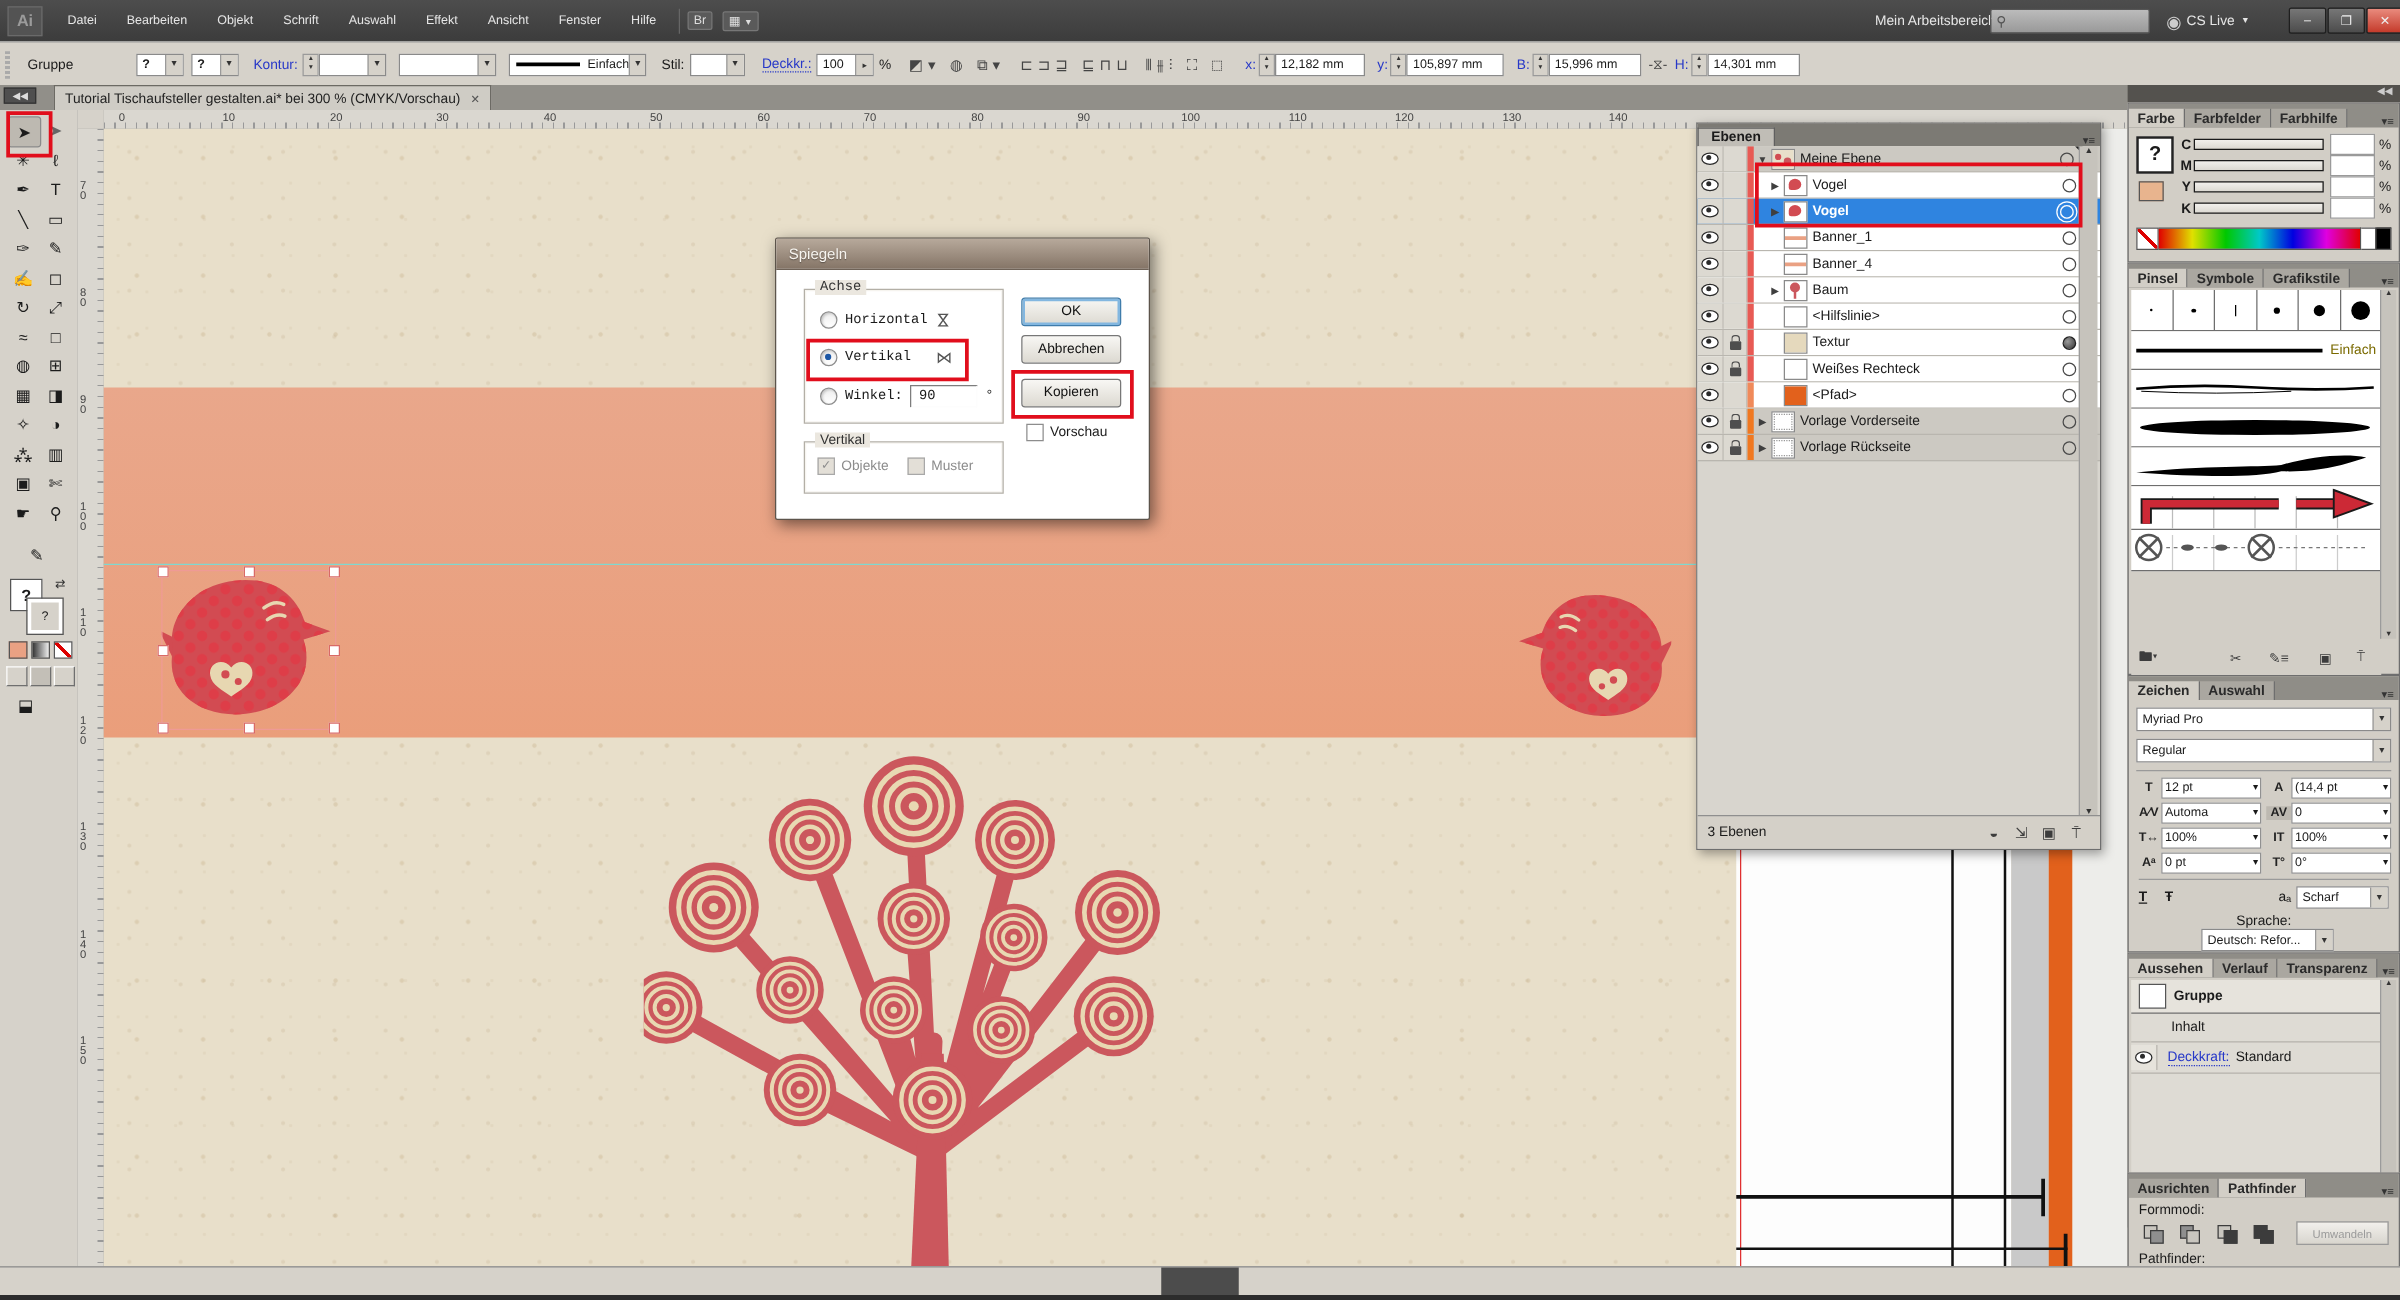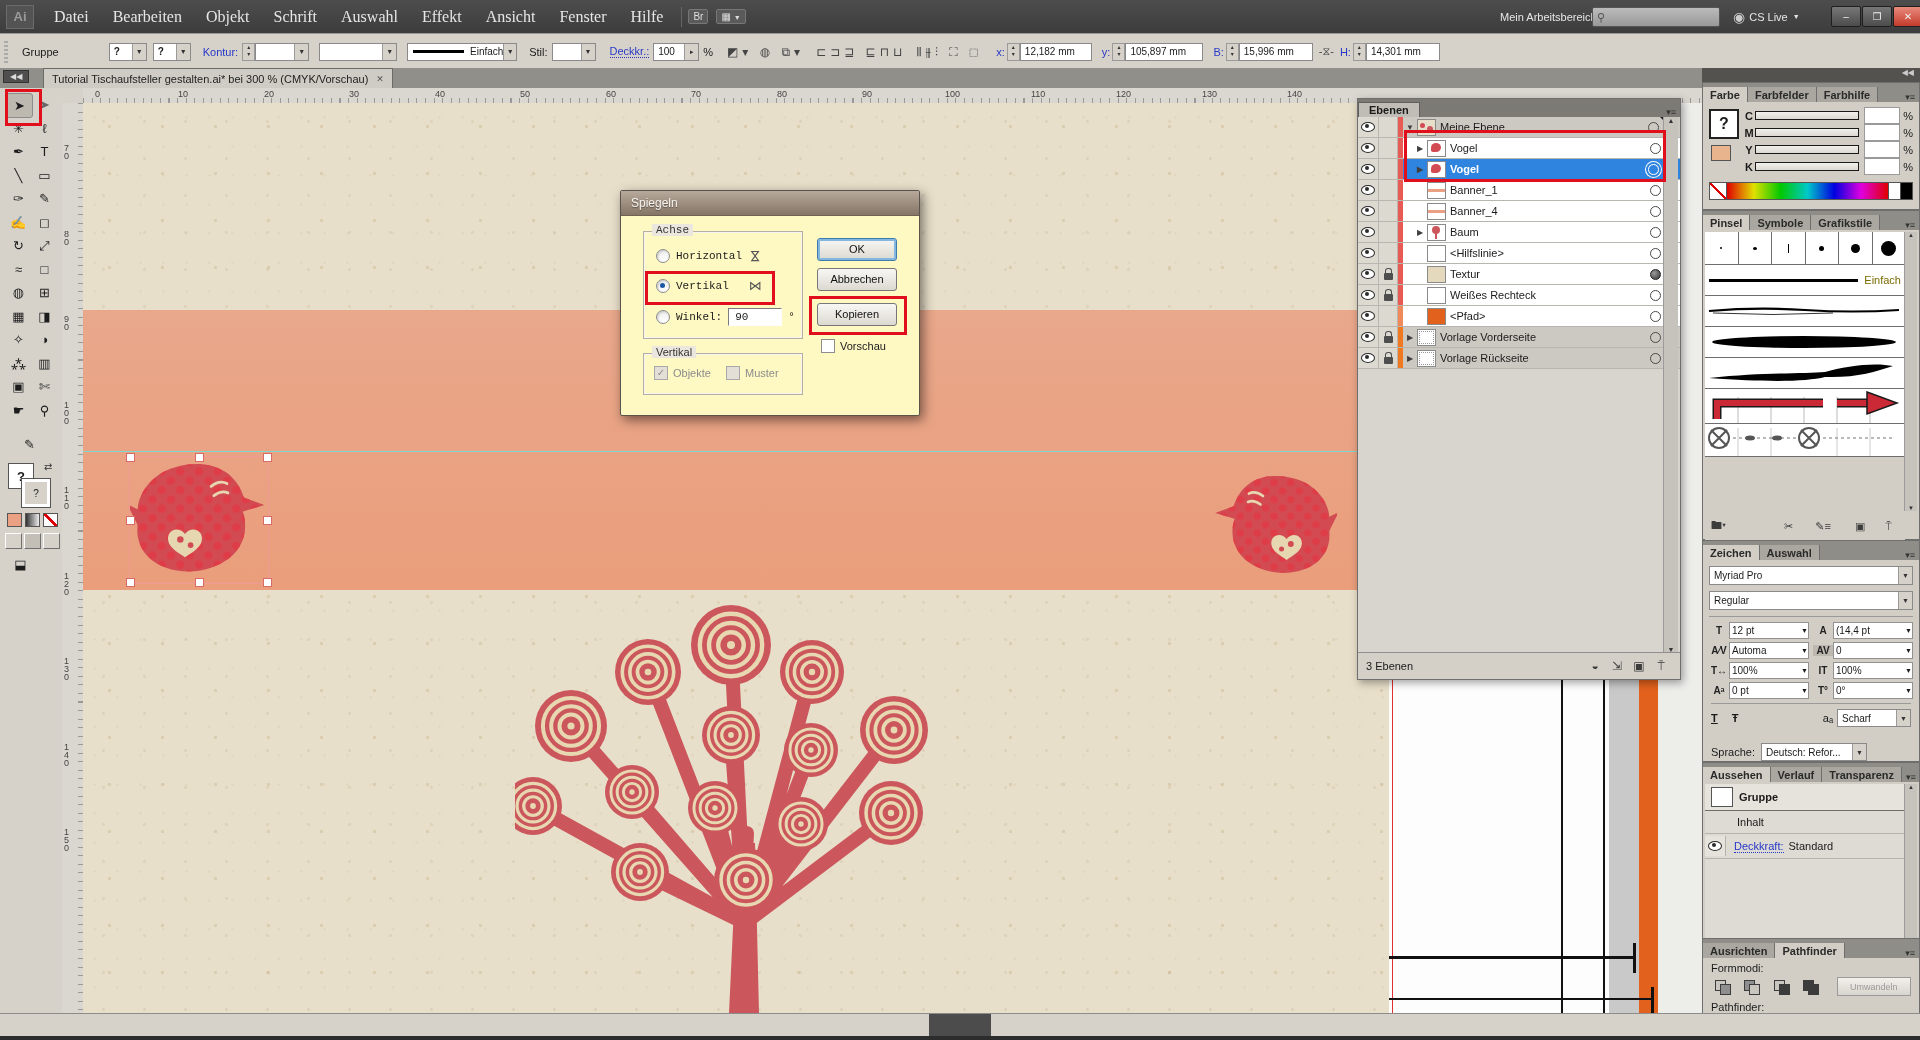--- a/index.html
+++ b/index.html
@@ -9,21 +9,21 @@
   
   .sunken{border:1px solid;border-color:#7d7d7d #fdfdfd #fdfdfd #7d7d7d;background:#fff;}
   .raised{border:1px solid;border-color:#fdfdfd #6f6f6f #6f6f6f #fdfdfd;background:#d6d2ca;}
   .combo{display:flex;align-items:center;background:#fff;border:1px solid #8a8a8a;height:16px;font-size:10px;}
   .combo .arr{margin-left:auto;width:13px;height:100%;background:#d6d2ca;border-left:1px solid #9a9a9a;font-size:7px;display:flex;align-items:center;justify-content:center;color:#333;}
   .spin{width:11px;height:16px;display:flex;flex-direction:column;border:1px solid #9a9a9a;background:#d6d2ca;font-size:6px;line-height:7px;text-align:center;color:#333;}
   .bluelbl{color:#2738c8;}
   .dotted-u{border-bottom:1px dotted #2738c8;}
   
   #titlebar{left:0;top:0;width:1920px;height:33px;background:linear-gradient(#4d4d4d,#3c3c3c);color:#e6e6e6;}
-  .menu-item{padding:0 12px;height:33px;display:flex;align-items:center;font-size:16px;font-family:Liberation Serif, serif;}
+  .menu-item{padding:0 12px;height:33px;display:flex;align-items:center;font-size:10px;}
   #ai-logo{width:26px;height:22px;background:#535353;border:1px solid #6a6a6a;color:#9b9b9b;font-weight:bold;display:flex;align-items:center;justify-content:center;margin:0 8px 0 6px;font-size:13px;}
   .tb-btn{background:#5a5a5a;border:1px solid #777;color:#ddd;border-radius:2px;padding:1px 4px;font-size:10px;}
   .win-btn{width:28px;height:19px;border:1px solid #1f1f1f;border-radius:2px;background:linear-gradient(#777,#4c4c4c);color:#eee;font-size:10px;display:flex;align-items:center;justify-content:center;}
   .win-close{background:linear-gradient(#e98b7e,#c43a2a);}
   
   #controlbar{left:0;top:33px;width:1920px;height:35px;background:#d6d2ca;border-top:1px solid #9a9a9a;border-bottom:1px solid #8c8c8c;}
   .grip{width:4px;height:22px;background:repeating-linear-gradient(#aaa 0 2px,#d6d2ca 2px 4px);margin:0 4px;}
   .cicons{letter-spacing:4px;color:#444;font-size:12px;}
   
   #tabbar{left:0;top:68px;width:1920px;height:20px;background:#918f89;border-bottom:1px solid #6c6a64;}
@@ -45,21 +45,21 @@
   #band{left:0;top:207px;width:1293px;height:280px;background:linear-gradient(#e9a78b,#ea9e7b);}
   #guide{left:0;top:348px;width:1293px;height:1px;background:#7fd8cf;}
   .selrect{border:1px solid #ef9a95;}
   .handle{position:absolute;width:7px;height:7px;background:#fff;border:1px solid #d96a66;}
   
   .tmpl-white{left:1306px;top:0;width:220px;height:910px;background:#fdfdfd;}
   .tmpl-gray{left:1526px;top:0;width:30px;height:910px;background:#c9c9c9;}
   .tmpl-orange{left:1556px;top:0;width:19px;height:910px;background:#e2611c;}
   .tmpl-paste{left:1575px;top:0;width:65px;height:910px;background:#ededea;}
   
-  #dialog{left:620px;top:190px;width:298px;height:224px;background:#fef9c3;border:1px solid #5c544b;border-radius:2px;box-shadow:3px 4px 12px rgba(0,0,0,.5);}
+  #dialog{left:620px;top:190px;width:298px;height:224px;background:#ffffff;border:1px solid #5c544b;border-radius:2px;box-shadow:3px 4px 12px rgba(0,0,0,.5);}
   #dlg-title{height:24px;background:linear-gradient(#b7a99b,#857567);color:#f7f4ef;display:flex;align-items:center;padding:0 10px;font-size:12px;text-shadow:0 1px 1px rgba(0,0,0,.4);border-bottom:1px solid #6e6257;}
   .grpbox{position:absolute;border:1px solid #b3afa6;box-shadow:inset 0 0 0 1px #f6f4ef;}
   .grplbl{position:absolute;top:-8px;left:8px;background:#ebe7df;padding:0 4px;font-size:11px;color:#333;}
   .radio{width:12px;height:12px;border-radius:50%;background:linear-gradient(#eee,#fff);border:1px solid #8d8d8d;box-shadow:inset 1px 1px 2px #c6c6c6;display:inline-block;position:relative;}
   .radio.on::after{content:"";position:absolute;left:3px;top:3px;width:5px;height:5px;border-radius:50%;background:#1c57a5;}
   .chk{width:12px;height:12px;background:#fff;border:1px solid #8d8d8d;display:inline-block;text-align:center;line-height:11px;font-size:10px;}
   .chk.dim{background:#e3dfd7;color:#8c8c8c;border-color:#a8a8a8;}
   .dbtn{position:absolute;width:78px;height:21px;background:linear-gradient(#f8f7f4,#dcd9d1);border:1px solid #777;border-radius:3px;text-align:center;line-height:20px;font-size:11px;color:#111;}
   .dbtn.default{box-shadow:0 0 0 2px #83b7e0 inset;border-color:#3f7cab;}
   .redbox{border:3px solid #e10e1c;z-index:60;}
@@ -941,21 +941,21 @@
       </div>
       <div class="flex" style="margin:4px 8px;border-top:1px solid #9a9a9a;padding-top:5px;">
         <span style="text-decoration:underline;font-weight:bold;">T</span>
         <span style="margin-left:14px;font-weight:bold;">Ŧ</span>
         <span style="margin-left:auto;margin-right:4px;">aₐ</span>
         <div class="combo" style="width:72px;">
             <span style="padding-left:4px;">Scharf</span>
             <span class="arr">▼</span>
           </div>
       </div>
-      <div class="flex" style="margin:16px 8px;">
+      <div class="flex" style="margin:4px 8px;flex-direction:column;">
         <span>Sprache:</span>
         <div class="combo" style="width:104px;margin-left:6px;">
             <span style="padding-left:4px;">Deutsch: Refor...</span>
             <span class="arr">▼</span>
           </div>
       </div>
     </div>
 
     <div class="panel" style="top:694px;height:220px;">
       <div class="ptabs">

